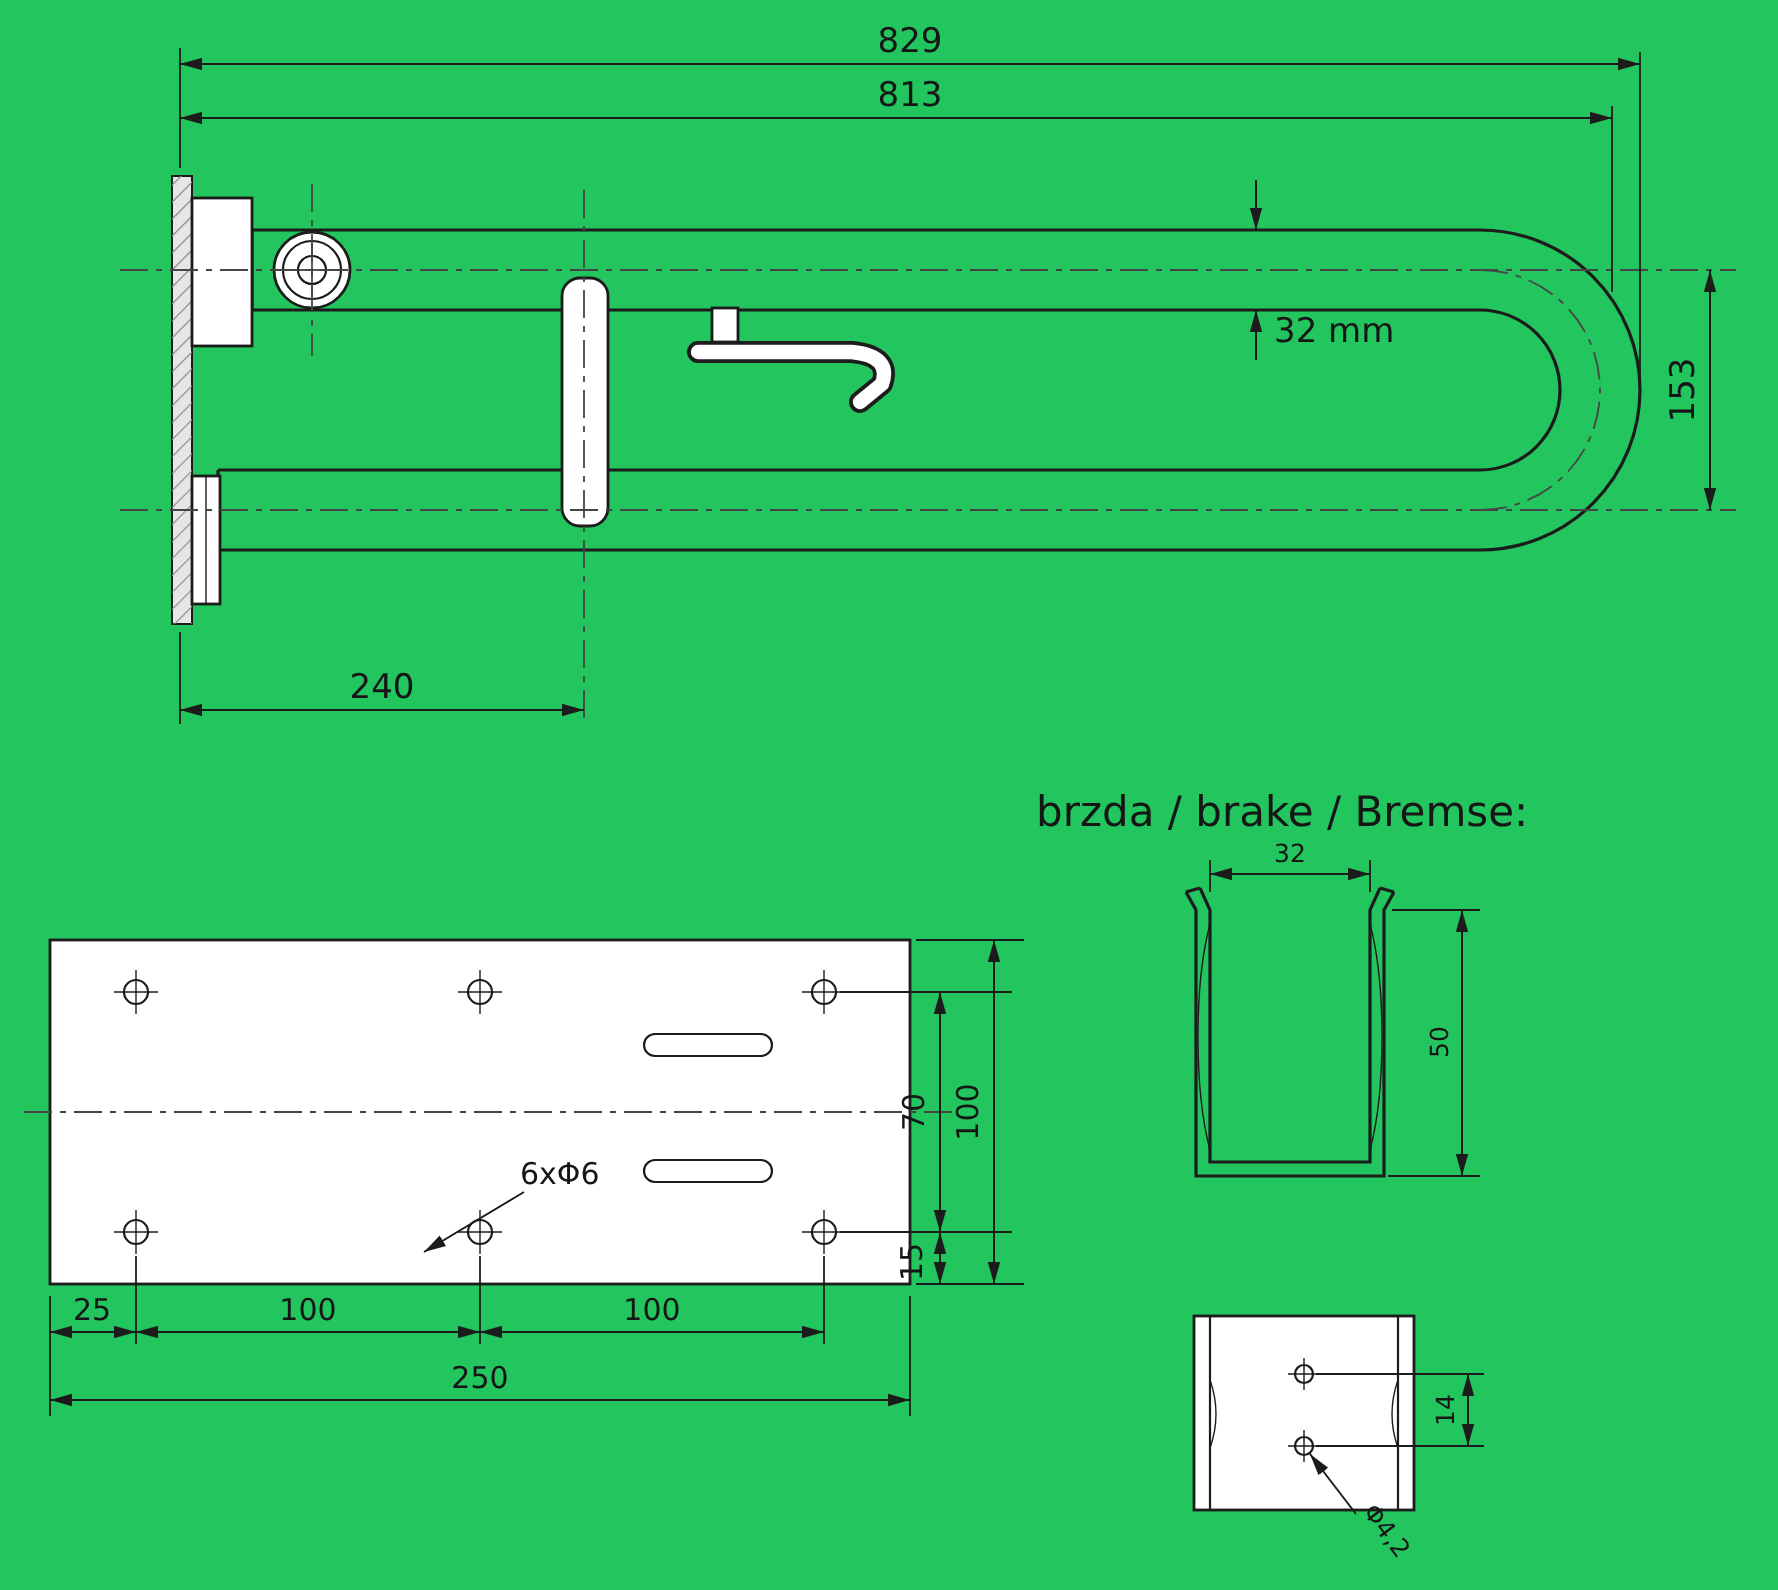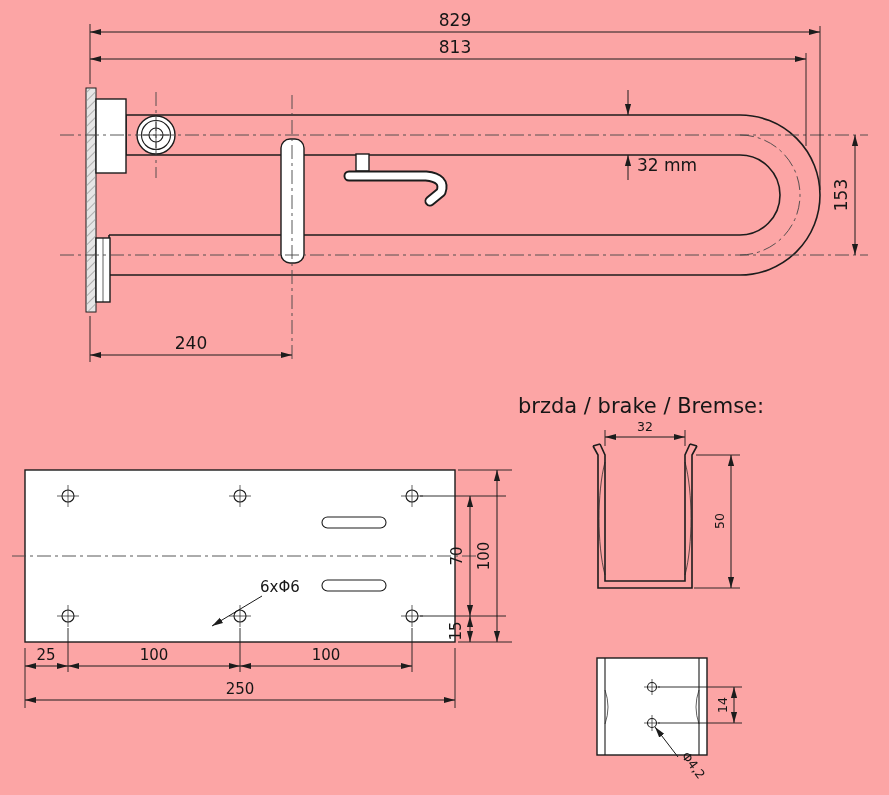--- a/index.html
+++ b/index.html
@@ -1,16 +1,16 @@
 <!DOCTYPE html>
 <html><head>
 <meta charset="utf-8">
 <style>
   html,body{margin:0;padding:0;background:#fff;}
-  .stage{position:relative;width:889px;height:795px;background:#fca5a5;overflow:hidden;
+  .stage{position:relative;width:889px;height:795px;background:#22c55e;overflow:hidden;
          font-family:"DejaVu Sans","Liberation Sans",sans-serif;}
   svg{position:absolute;left:0;top:0;}
   text{fill:#161616;}
   .outline{stroke:#1c1c1c;stroke-width:1.6;fill:none;}
   .shape{stroke:#1c1c1c;stroke-width:1.4;fill:#ffffff;}
   .thin{stroke:#1c1c1c;stroke-width:1.1;fill:none;}
   .xthin{stroke:#1c1c1c;stroke-width:0.7;fill:none;}
   .dim{stroke:#1c1c1c;stroke-width:1;fill:none;}
   .ext{stroke:#1c1c1c;stroke-width:0.9;fill:none;}
   .cl{stroke:#454545;stroke-width:0.9;fill:none;stroke-dasharray:14 4 3 4;}

